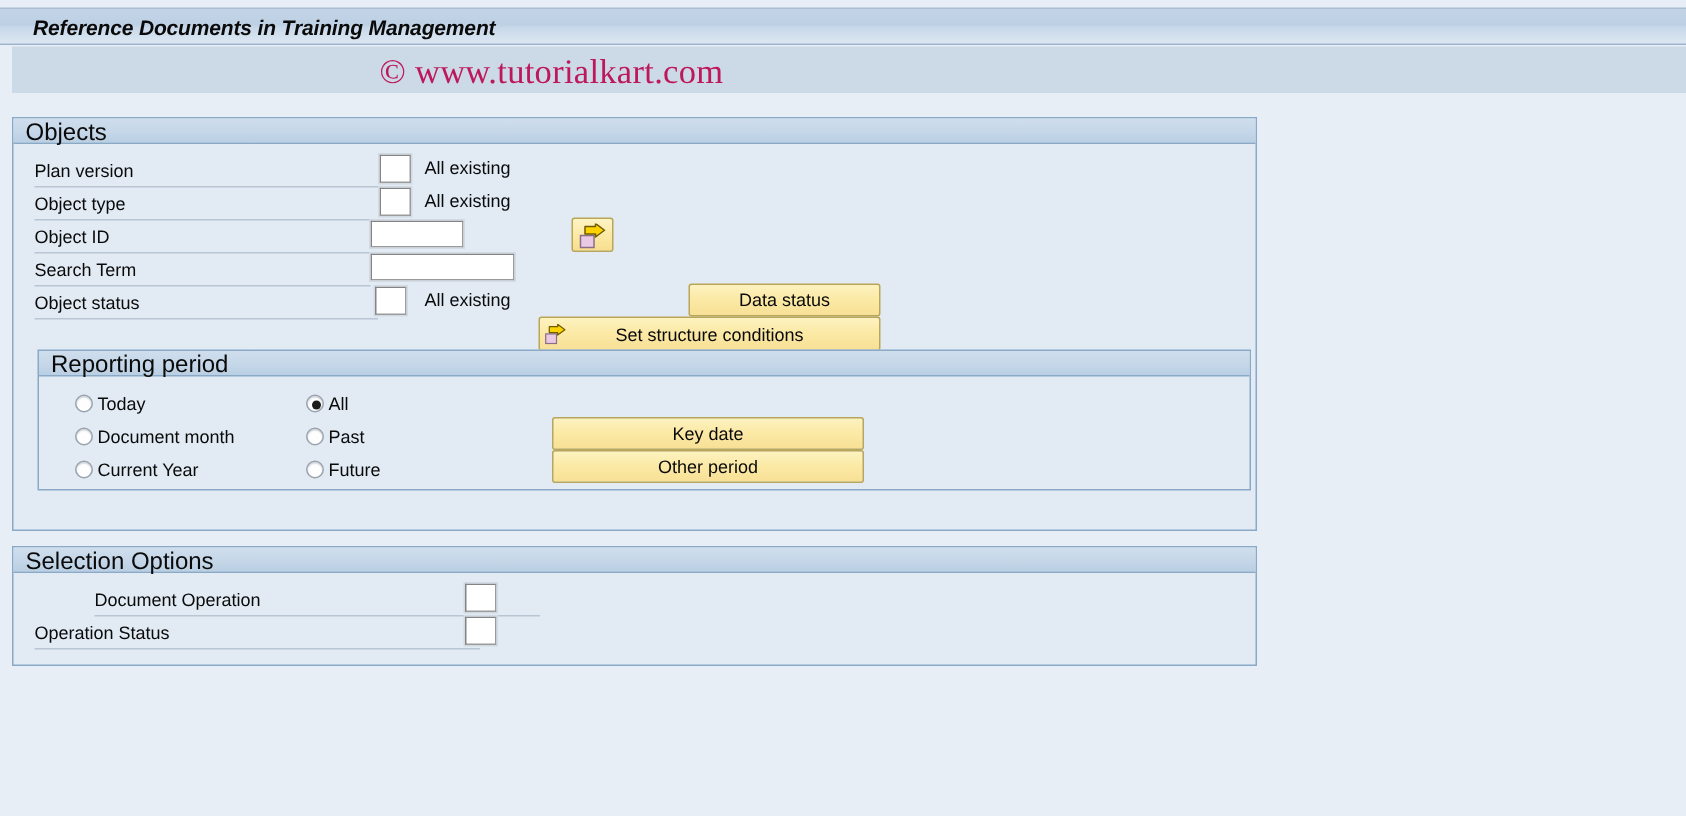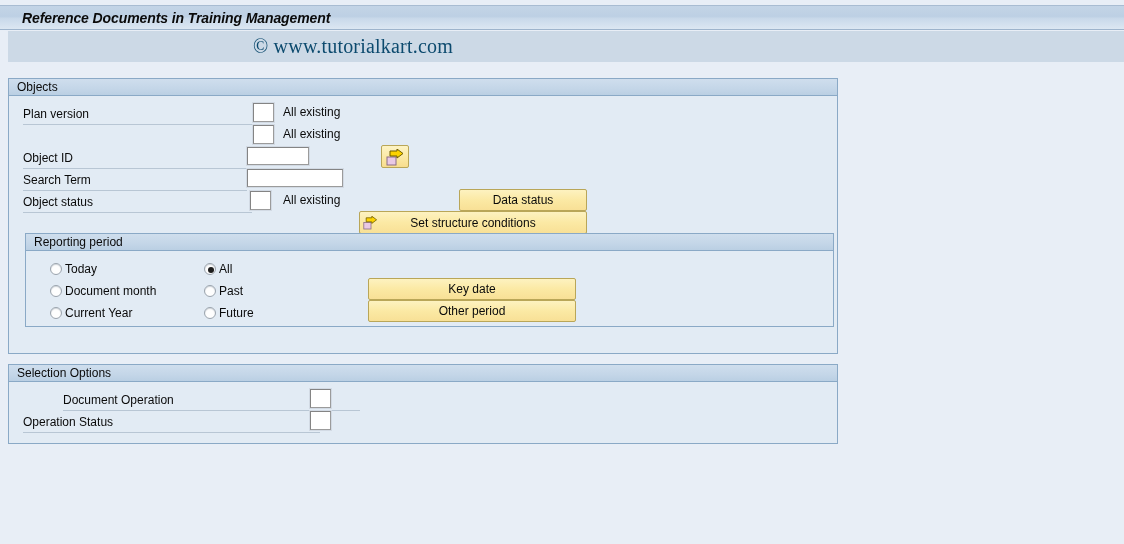--- a/index.html
+++ b/index.html
@@ -42,22 +42,22 @@
   #watermark-strip {
     position: absolute;
     left: 8px; top: 31px;
     width: 1116px; height: 31px;
     background: #ccd9e6;
   }
   #watermark-text {
     position: absolute;
     left: 245px; top: 4px;
     font-family: "Liberation Serif", serif;
-    font-size: 20px;
-    color: #0c4a6e;
+    font-size: 23px;
+    color: #be185d;
     white-space: nowrap;
     letter-spacing: 0.2px;
   }
 
   
   .groupbox {
     position: absolute;
     box-sizing: border-box;
     border: 1px solid #8aa9c6;
     background: #e2ebf4;
@@ -67,21 +67,21 @@
     left: 0; top: 0;
     right: 0;
     height: 17px;
     background: linear-gradient(to bottom, #cfdeed 0%, #c4d6e8 60%, #bacfe3 100%);
     border-bottom: 1px solid #8aa9c6;
     box-sizing: border-box;
   }
   .groupbox > .gb-header > .gb-title {
     position: absolute;
     left: 8px; top: 1px;
-    font-size: 12px;
+    font-size: 16px;
     color: #0a0a0a;
     white-space: nowrap;
   }
 
   #objects-panel {
     left: 8px; top: 78px;
     width: 830px; height: 276px;
   }
   #selection-panel {
     left: 8px; top: 364px;
@@ -222,20 +222,24 @@
     <div class="gb-title">Objects</div>
   </div>
 
   <div class="form-row" style="left:14px; top:25px; width:232px;">
     <div class="row-label">Plan version</div>
     <div class="row-underline" style="width:232px;"></div>
   </div>
   <input class="inp inp-tiny" type="text" style="left: 244px; top: 24px;" value="">
   <div class="all-existing" style="left:274px; top:26px;">All existing</div>
 
+  <div class="form-row" style="left:14px; top:47px; width:232px;">
+    <div class="row-label">Object type</div>
+    <div class="row-underline" style="width:232px;"></div>
+  </div>
   <input class="inp inp-tiny" type="text" style="left: 244px; top: 46px;" value="">
   <div class="all-existing" style="left:274px; top:48px;">All existing</div>
 
   <div class="form-row" style="left:14px; top:69px; width:224px;">
     <div class="row-label">Object ID</div>
     <div class="row-underline" style="width:224px;"></div>
   </div>
   <input class="inp inp-small" type="text" style="left: 238px; top: 68px;" value="">
 
   <div class="icon-btn" style="left:372px; top:66px; width:28px; height:23px;">

